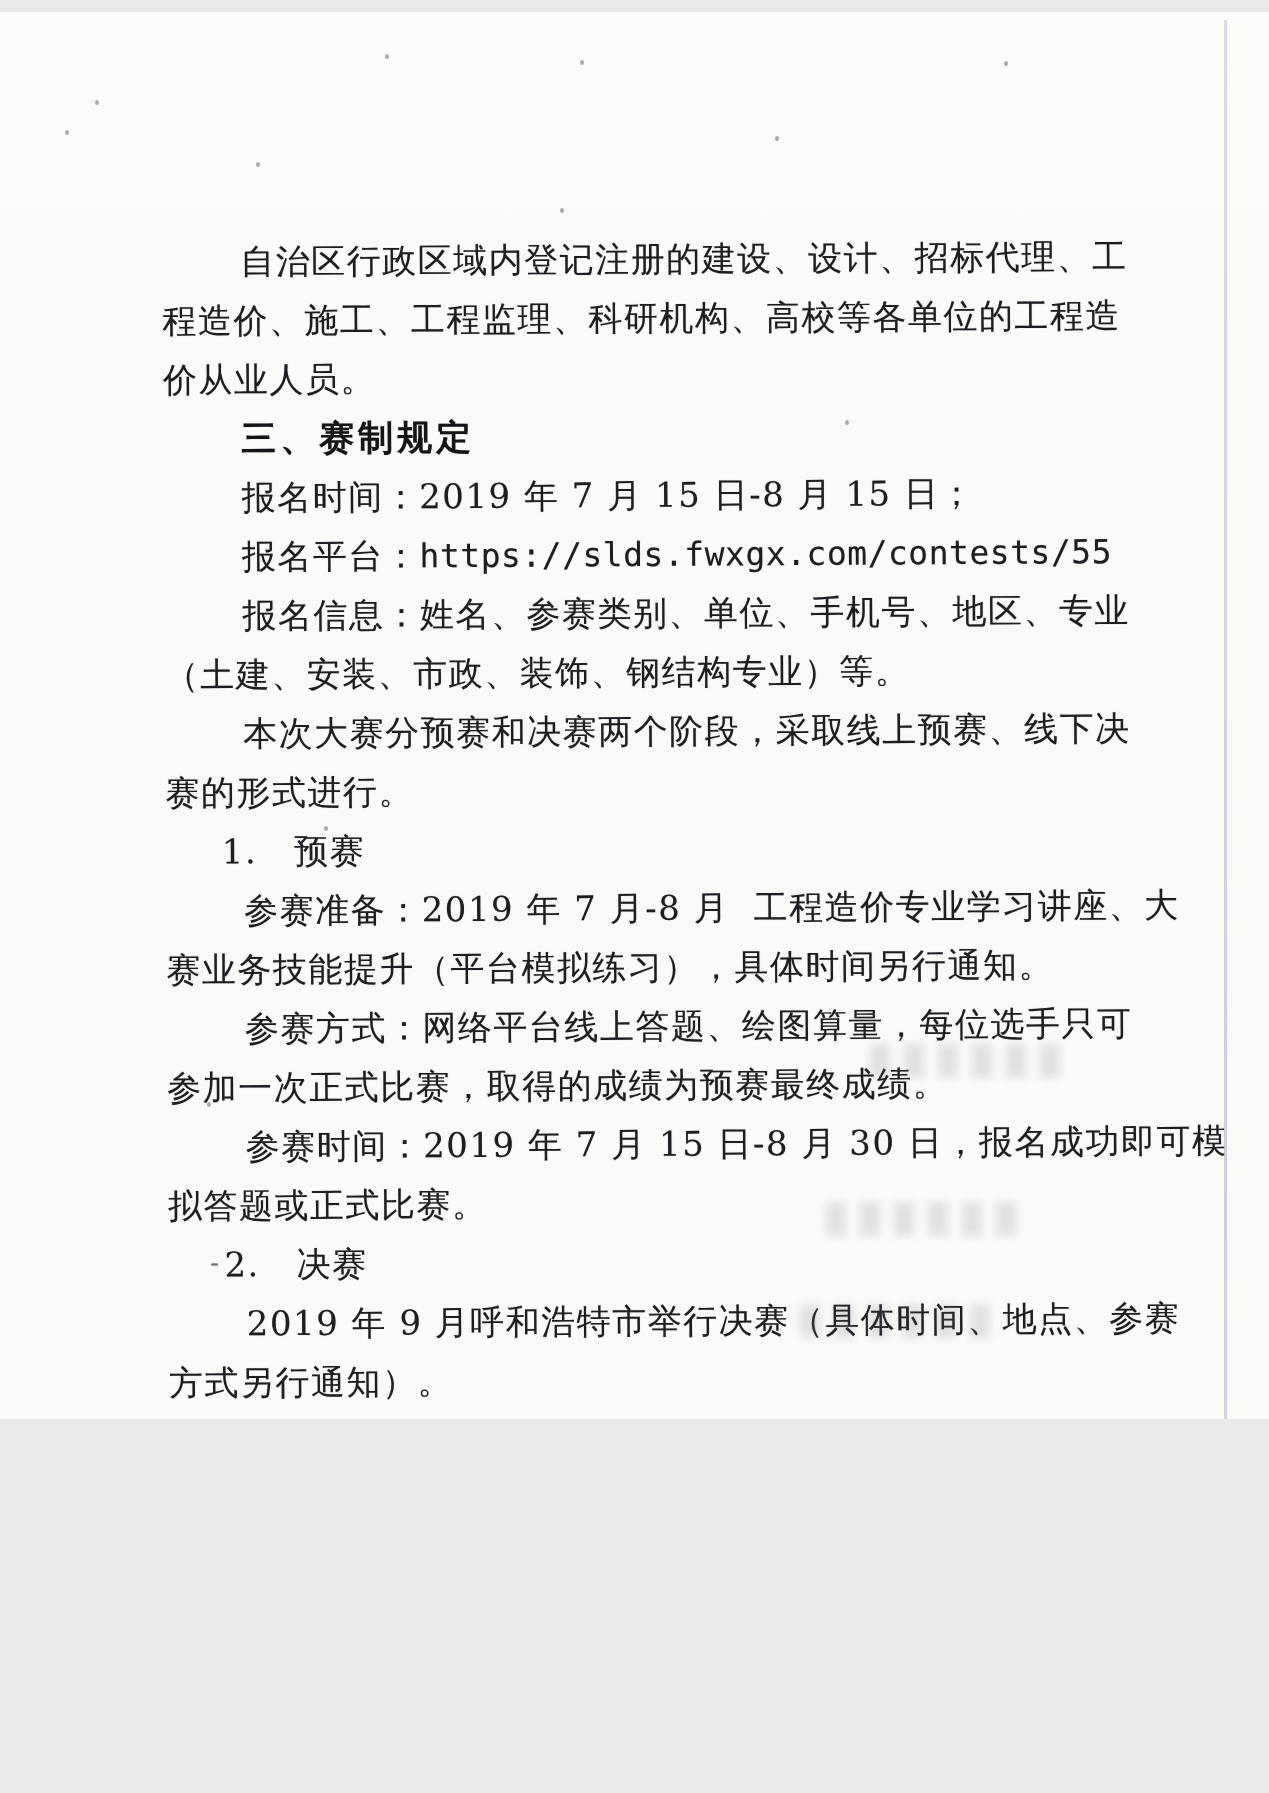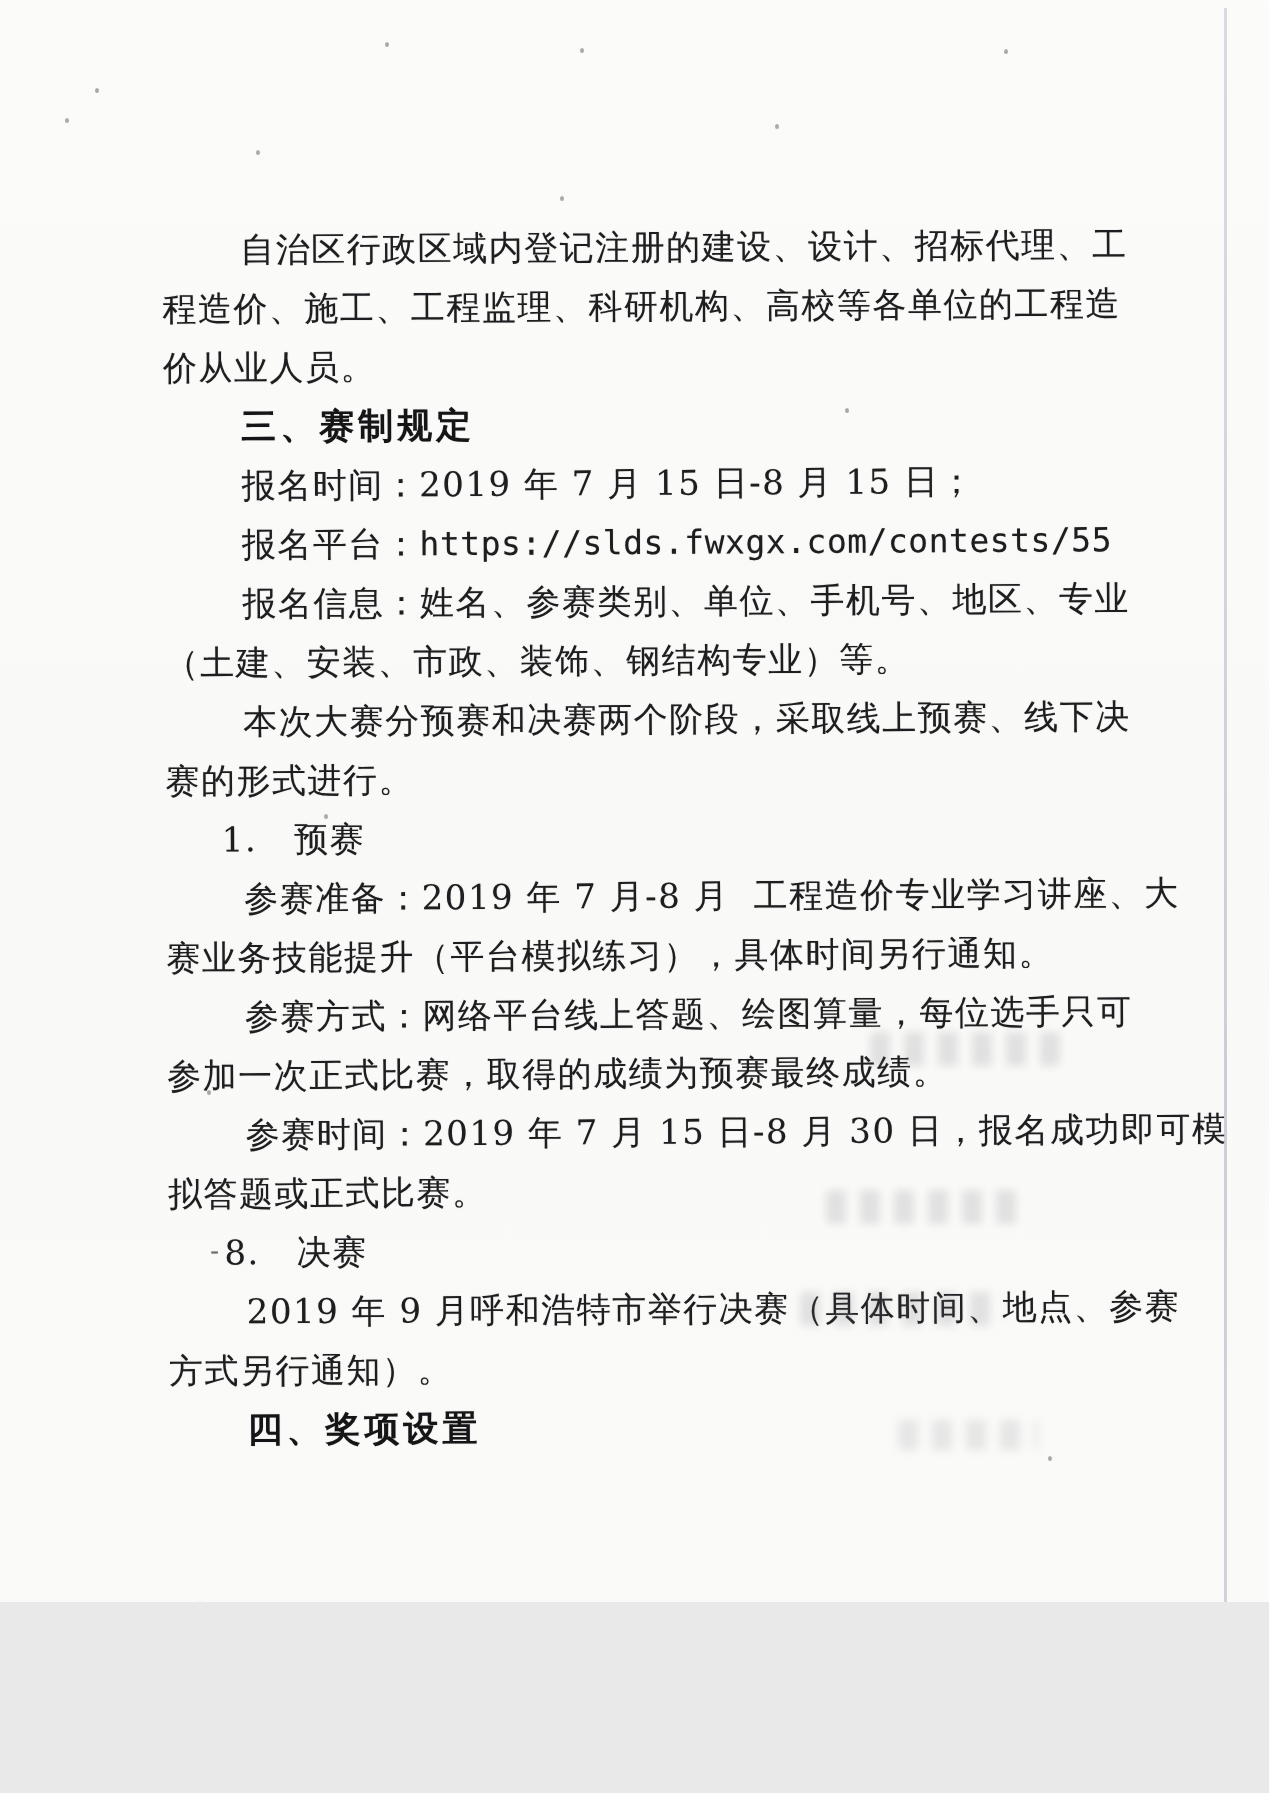--- a/index.html
+++ b/index.html
@@ -1,20 +1,20 @@
 <!DOCTYPE html>
 <html><head>
 <meta charset="utf-8">
 <style>
   html, body { margin: 0; padding: 0; background: #e9e9e9; }
   .page {
     position: relative;
     width: 1269px;
-    height: 1602px;
-    margin: 0 auto;
+    height: 1407px;
+    margin: 12px auto;
     background: linear-gradient(180deg, #fbfbfa 0%, #f9f9f7 55%, #fafaf8 100%);
     overflow: hidden;
     font-family: "DejaVu Serif", "Liberation Serif", serif;
     color: #1d1d1f;
   }
   
   .scan-edge {
     position: absolute;
     left: 1224px; top: 8px;
     width: 3px; height: 1785px;
@@ -131,21 +131,21 @@
 
     <div class="line indent justify">参赛准备：2019 年 7 月-8 月  工程造价专业学习讲座、大</div>
     <div class="line">赛业务技能提升（平台模拟练习），具体时间另行通知。</div>
 
     <div class="line indent justify">参赛方式：网络平台线上答题、绘图算量，每位选手只可</div>
     <div class="line">参加一次正式比赛，取得的成绩为预赛最终成绩。</div>
 
     <div class="line indent justify">参赛时间：2019 年 7 月 15 日-8 月 30 日，报名成功即可模</div>
     <div class="line">拟答题或正式比赛。</div>
 
-    <div class="line num-item"><span class="stray-mark">-</span><span>8.   决赛</span></div>
+    <div class="line num-item"><span class="stray-mark">-</span><span>2.   决赛</span></div>
 
     <div class="line indent justify">2019 年 9 月呼和浩特市举行决赛（具体时间、地点、参赛</div>
     <div class="line">方式另行通知）。</div>
 
     <div class="line indent heading">四、奖项设置</div>
   </div>
 
   <div class="footer-pagenum">- 2 -</div>
 
   <div class="smudge sm-1"></div>

